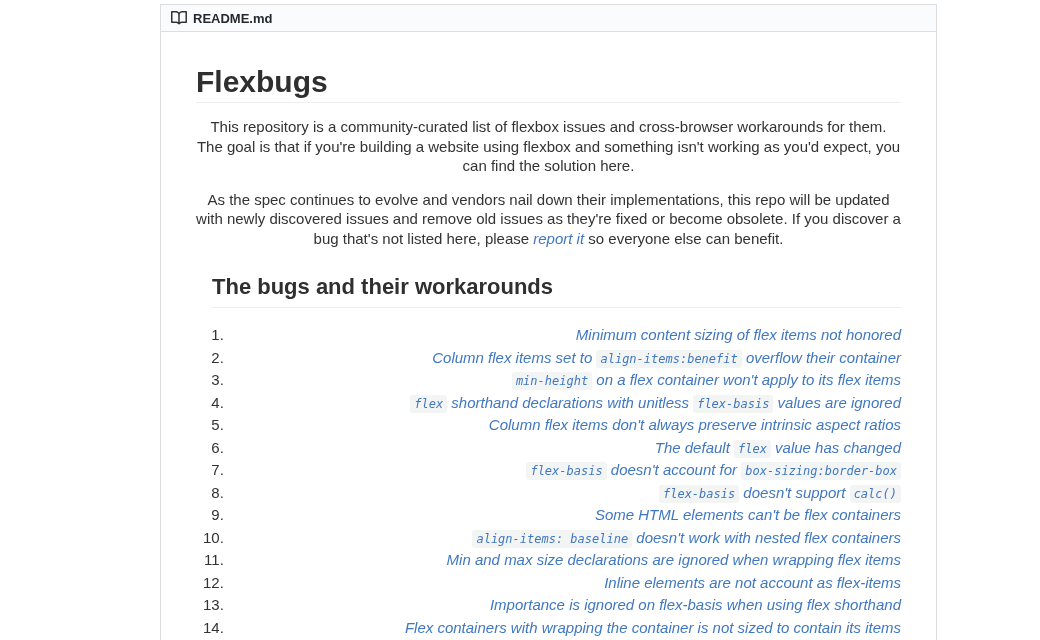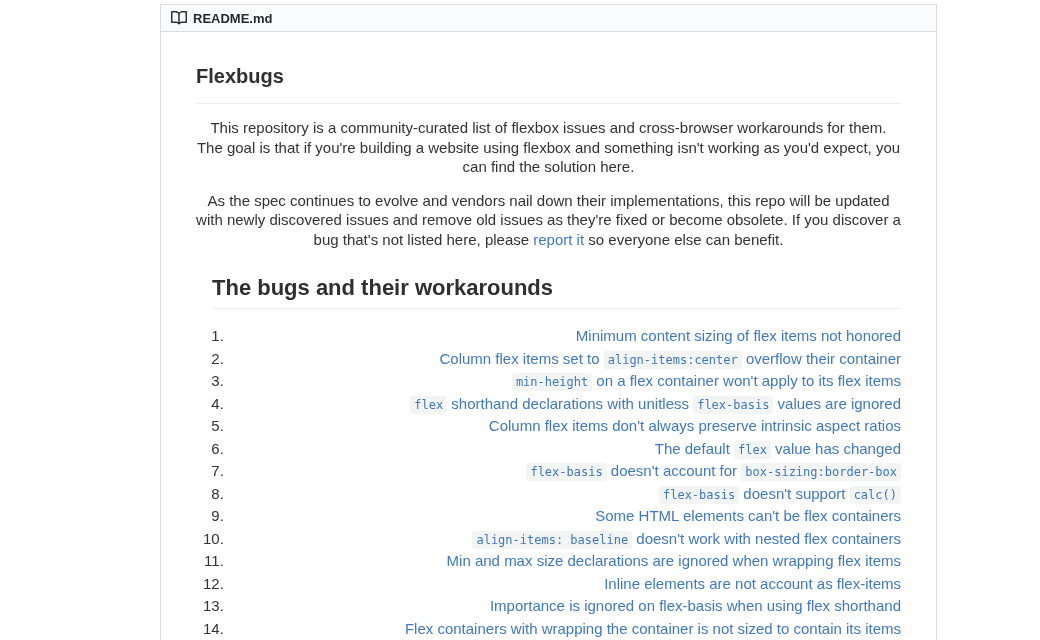--- a/index.html
+++ b/index.html
@@ -29,22 +29,22 @@
     font-size: 13px;
     font-weight: 700;
     color: #24292e;
   }
   .file-header .octicon { flex: 0 0 auto; display: block; fill: #333; }
   .file-body {
     padding: 33px 35px 40px 35px;
   }
   h1.readme-title {
     margin: 0 0 14px 0;
-    padding-bottom: 16px;
-    font-size: 20px;
+    padding-bottom: 4px;
+    font-size: 30px;
     font-weight: 600;
     line-height: 1.1;
     color: #2f2f2f;
     border-bottom: 1px solid var(--rule, #eeeeee);
   }
   .file-body p {
     margin: 0 0 14px 0;
     font-size: 15px;
     line-height: 1.3;
     color: var(--text, #333333);
@@ -62,21 +62,21 @@
   ol.bug-list {
     margin: 0;
     padding-left: 32px;
   }
   ol.bug-list li {
     font-size: 15px;
     line-height: 1.5;
     color: var(--text, #333333);
     text-align: right;
   }
-  a { color: var(--link, #4078c0); text-decoration: none; cursor: pointer; }
+  a { color: var(--link, #4078c0); text-decoration: none; cursor: pointer; font-style: italic; }
   code.inline-code {
     font-family: "DejaVu Sans Mono", monospace;
     font-size: 12px;
     background: var(--code-bg, rgba(27,31,35,0.05));
     padding: 2px 4px;
     border-radius: 3px;
     white-space: nowrap;
   }
 </style>
 </head>
@@ -91,21 +91,21 @@
   </div>
   <div class="file-body">
     <h1 class="readme-title">Flexbugs</h1>
     <div id="intro-paragraphs">
         <p>This repository is a community-curated list of flexbox issues and cross-browser workarounds for them. The goal is that if you're building a website using flexbox and something isn't working as you'd expect, you can find the solution here.</p>
         <p>As the spec continues to evolve and vendors nail down their implementations, this repo will be updated with newly discovered issues and remove old issues as they're fixed or become obsolete. If you discover a bug that's not listed here, please <a>report it</a> so everyone else can benefit.</p>
       </div>
     <h2 class="section-heading">The bugs and their workarounds</h2>
     <ol class="bug-list" id="bug-list">
         <li><a>Minimum content sizing of flex items not honored</a></li>
-        <li><a>Column flex items set to <code class="inline-code">align-items:center</code> overflow their container</a></li>
+        <li><a>Column flex items set to <code class="inline-code">align-items:benefit</code> overflow their container</a></li>
         <li><a><code class="inline-code">min-height</code> on a flex container won't apply to its flex items</a></li>
         <li><a><code class="inline-code">flex</code> shorthand declarations with unitless <code class="inline-code">flex-basis</code> values are ignored</a></li>
         <li><a>Column flex items don't always preserve intrinsic aspect ratios</a></li>
         <li><a>The default <code class="inline-code">flex</code> value has changed</a></li>
         <li><a><code class="inline-code">flex-basis</code> doesn't account for <code class="inline-code">box-sizing:border-box</code></a></li>
         <li><a><code class="inline-code">flex-basis</code> doesn't support <code class="inline-code">calc()</code></a></li>
         <li><a>Some HTML elements can't be flex containers</a></li>
         <li><a><code class="inline-code">align-items: baseline</code> doesn't work with nested flex containers</a></li>
         <li><a>Min and max size declarations are ignored when wrapping flex items</a></li>
         <li><a>Inline elements are not account as flex-items</a></li>

